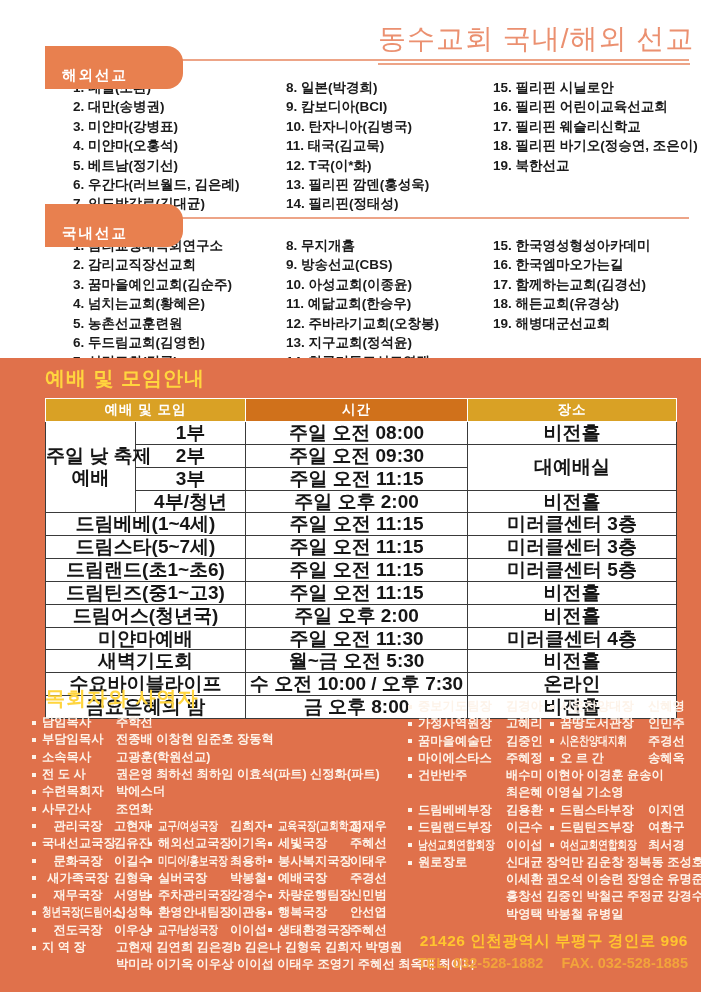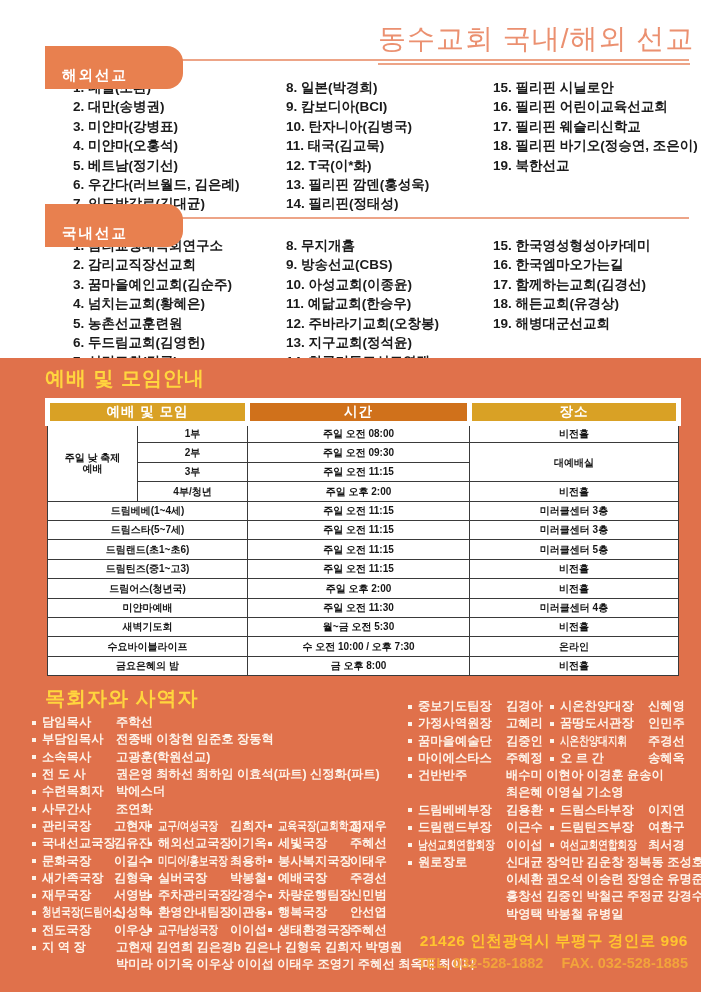--- a/index.html
+++ b/index.html
@@ -31,42 +31,42 @@
 
   
   .panel { position:absolute; left:0; top:358px; width:701px; height:634px; background:#E0714B; }
   .yellow-title { position:absolute; left:45px; color:#FFD53E; font-size:20px; font-weight:bold; letter-spacing:1px; }
   #schedule-title { top:7px; }
   #staff-title { top:327px; }
 
   
   #schedule-table { position:absolute; left:45px; top:40px; width:631px; border-collapse:collapse; table-layout:fixed; }
   #schedule-table th { height:23px; font-size:13.5px; font-weight:bold; color:#fff;
-                       border:5px solid #ffffff; letter-spacing:1px; }
+                       border:1px solid #ffffff; letter-spacing:1px; }
   th.gold { background:#D9A125; }
   th.orangeh { background:#D0711B; }
-  #schedule-table td { height:19.4px; font-size:10px; font-weight:bold; color:#161616;
+  #schedule-table td { height:19.4px; font-size:19px; font-weight:bold; color:#161616;
                        text-align:center; border:1px solid #3a3a3a; background:#ffffff;
                        padding:0; line-height:1.15; white-space:nowrap; }
   td.lab { background:#DBDCE8; }
   td.name-cell { background:#DBDCE8; text-align:left; padding-left:8px; }
   td.group-cell { background:#DBDCE8; }
 
   
   .staff-left  { position:absolute; left:32px; top:356px; width:420px; }
   .staff-right { position:absolute; left:408px; top:340px; width:286px; }
   .srow { display:flex; align-items:center; height:17.3px; font-size:12.3px; font-weight:bold;
           color:#FDF3E9; white-space:nowrap; }
   .srow-tall { height:auto; align-items:flex-start; }
   .bullet { flex:none; width:4px; height:4px; background:#FDF3E9; margin:0 6px 0 0; display:inline-block; }
   .srow-tall .bullet { margin-top:7px; }
   .plabel { flex:none; width:74px; overflow:visible; }
   .pval { flex:none; }
   .gcell { flex:none; display:flex; align-items:center; }
-  .gcell-0 { width:116px; } .gcell-1 { width:120px; } .gcell-2 { width:auto; }
+  .gcell-0 { width:116px;text-align:center; } .gcell-1 { width:120px; } .gcell-2 { width:auto; }
   .gcell .plabel { width:72px; }
   .pcell { flex:none; display:flex; align-items:center; }
   .pcell-0 { width:142px; } .pcell-1 { width:auto; }
   .pcell .plabel { width:88px; }
   .mlabel { flex:none; width:88px; }
   .mlines { flex:none; }
   .mlines div { line-height:17.3px; }
   .sq { display:inline-block; transform:scaleX(0.78); transform-origin:0 50%; white-space:nowrap; }
 
   

